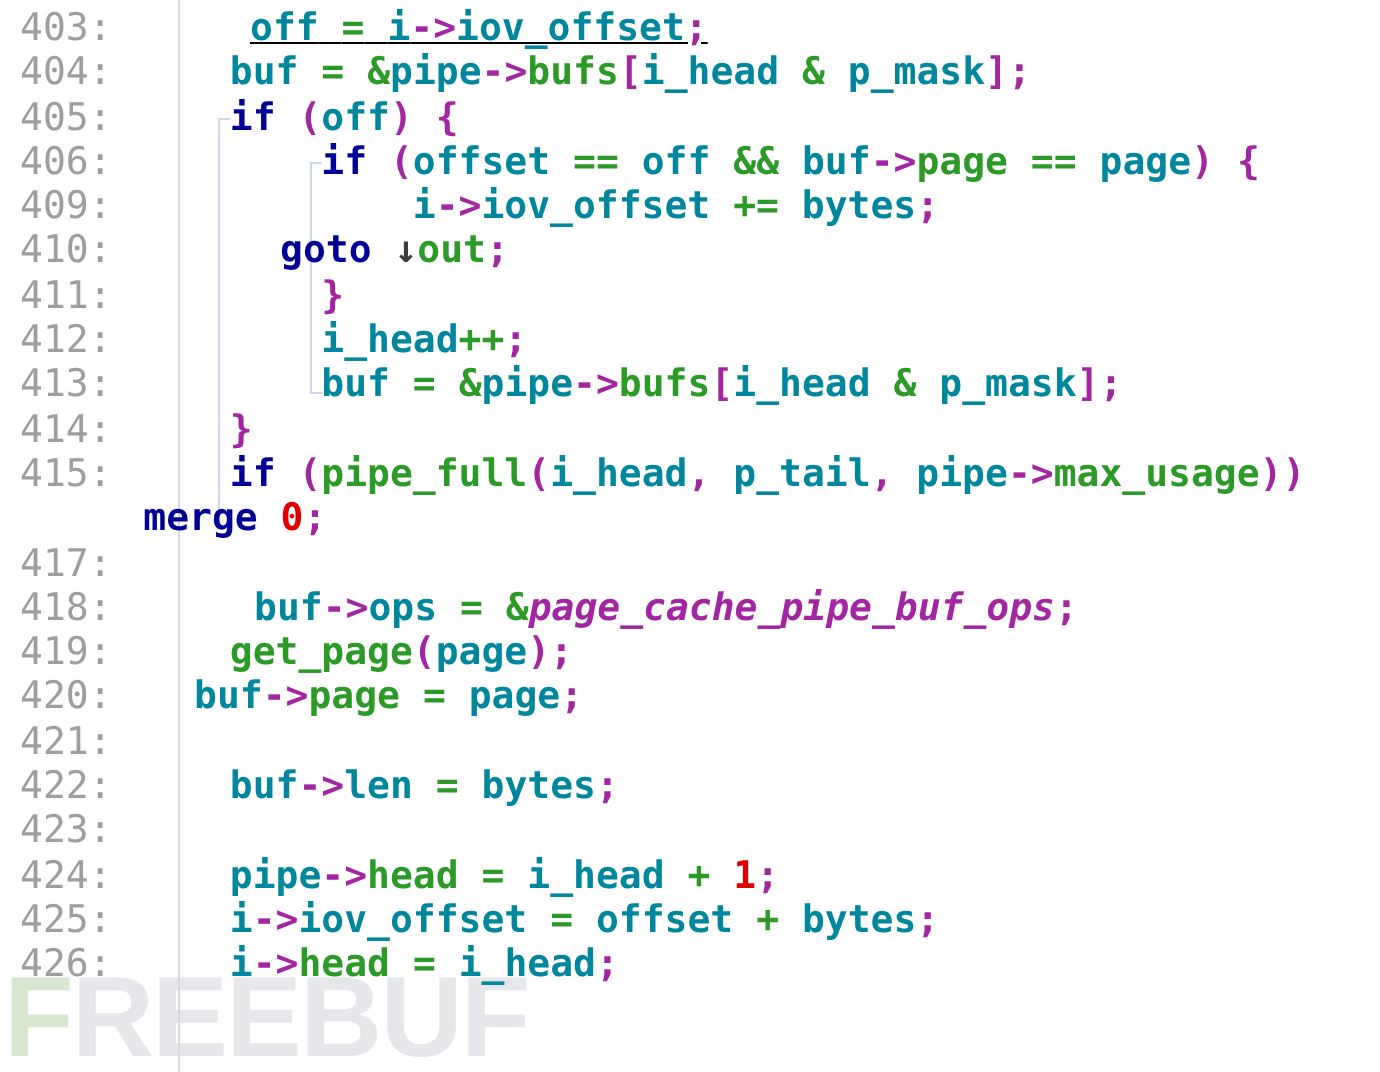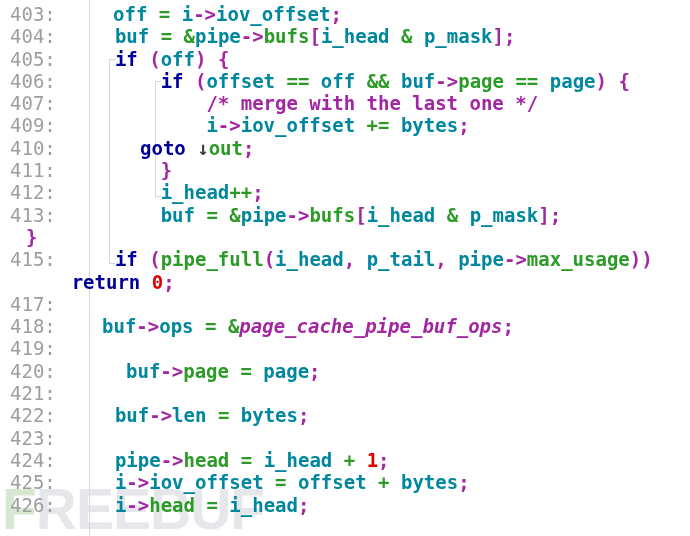--- a/index.html
+++ b/index.html
@@ -65,37 +65,36 @@
 </style>
 </head>
 <body>
 
 <div id="screen">
   <div id="watermark">
     <span class="wm-first">F</span><span class="wm-rest">REEBUF</span>
   </div>
   <div id="gutter-sep"></div>
   <div id="lines">
-      <div class="line"><span class="lnum">403:</span><span class="code" style="padding-left: 24px;"><span class="tk-id">off</span><span> </span><span class="tk-op">=</span><span> </span><span class="tk-id">i</span><span class="tk-p">-&gt;</span><span class="tk-id">iov_offset</span><span class="tk-p">;</span></span></div>
+      <div class="line"><span class="lnum">403:</span><span class="code" style="padding-left: 36px; text-decoration: underline;"><span class="tk-id">off</span><span> </span><span class="tk-op">=</span><span> </span><span class="tk-id">i</span><span class="tk-p">-&gt;</span><span class="tk-id">iov_offset</span><span class="tk-p">;</span></span></div>
       <div class="line"><span class="lnum">404:</span><span class="code" style="padding-left: 25.88px;"><span class="tk-id">buf</span><span> </span><span class="tk-op">=</span><span> </span><span class="tk-op">&amp;</span><span class="tk-id">pipe</span><span class="tk-p">-&gt;</span><span class="tk-op">bufs</span><span class="tk-p">[</span><span class="tk-id">i_head</span><span> </span><span class="tk-op">&amp;</span><span> </span><span class="tk-id">p_mask</span><span class="tk-p">];</span></span></div>
       <div class="line"><span class="lnum">405:</span><span class="code" style="padding-left: 25.88px;"><span class="tk-k">if</span><span> </span><span class="tk-p">(</span><span class="tk-id">off</span><span class="tk-p">)</span><span> </span><span class="tk-p">{</span></span></div>
       <div class="line"><span class="lnum">406:</span><span class="code" style="padding-left: 71.64px;"><span class="tk-k">if</span><span> </span><span class="tk-p">(</span><span class="tk-id">offset</span><span> </span><span class="tk-op">==</span><span> </span><span class="tk-id">off</span><span> </span><span class="tk-op">&amp;&amp;</span><span> </span><span class="tk-id">buf</span><span class="tk-p">-&gt;</span><span class="tk-op">page</span><span> </span><span class="tk-op">==</span><span> </span><span class="tk-id">page</span><span class="tk-p">)</span><span> </span><span class="tk-p">{</span></span></div>
-      <div class="line"><span class="lnum">407:</span><span class="code" style="padding-left: 117.4px;"><span class="tk-c">/* merge with the last one */</span></span></div>
       <div class="line"><span class="lnum">409:</span><span class="code" style="padding-left: 117.4px;"><span class="tk-id">i</span><span class="tk-p">-&gt;</span><span class="tk-id">iov_offset</span><span> </span><span class="tk-op">+=</span><span> </span><span class="tk-id">bytes</span><span class="tk-p">;</span></span></div>
       <div class="line"><span class="lnum">410:</span><span class="code" style="padding-left: 51px;"><span class="tk-k">goto</span><span> </span><span class="tk-ar">↓</span><span class="tk-op">out</span><span class="tk-p">;</span></span></div>
       <div class="line"><span class="lnum">411:</span><span class="code" style="padding-left: 71.64px;"><span class="tk-p">}</span></span></div>
       <div class="line"><span class="lnum">412:</span><span class="code" style="padding-left: 71.64px; text-align: center;"><span class="tk-id">i_head</span><span class="tk-op">++</span><span class="tk-p">;</span></span></div>
       <div class="line"><span class="lnum">413:</span><span class="code" style="padding-left: 71.64px;"><span class="tk-id">buf</span><span> </span><span class="tk-op">=</span><span> </span><span class="tk-op">&amp;</span><span class="tk-id">pipe</span><span class="tk-p">-&gt;</span><span class="tk-op">bufs</span><span class="tk-p">[</span><span class="tk-id">i_head</span><span> </span><span class="tk-op">&amp;</span><span> </span><span class="tk-id">p_mask</span><span class="tk-p">];</span></span></div>
-      <div class="line"><span class="code" style="padding-left: 25.88px;"><span class="tk-p">}</span></span></div>
+      <div class="line"><span class="lnum">414:</span><span class="code" style="padding-left: 25.88px;"><span class="tk-p">}</span></span></div>
       <div class="line"><span class="lnum">415:</span><span class="code" style="padding-left: 25.88px;"><span class="tk-k">if</span><span> </span><span class="tk-p">(</span><span class="tk-fn">pipe_full</span><span class="tk-p">(</span><span class="tk-id">i_head</span><span class="tk-p">,</span><span> </span><span class="tk-id">p_tail</span><span class="tk-p">,</span><span> </span><span class="tk-id">pipe</span><span class="tk-p">-&gt;</span><span class="tk-op">max_usage</span><span class="tk-p">))</span></span></div>
-      <div class="line"><span class="code" style="padding-left: 71.64px;"><span class="tk-k">return</span><span> </span><span class="tk-num">0</span><span class="tk-p">;</span></span></div>
+      <div class="line"><span class="code" style="padding-left: 71.64px;"><span class="tk-k">merge</span><span> </span><span class="tk-num">0</span><span class="tk-p">;</span></span></div>
       <div class="line"><span class="lnum">417:</span><span class="code" style="padding-left: 3px;"></span></div>
-      <div class="line"><span class="lnum">418:</span><span class="code" style="padding-left: 13px;"><span class="tk-id">buf</span><span class="tk-p">-&gt;</span><span class="tk-id">ops</span><span> </span><span class="tk-op">=</span><span> </span><span class="tk-op">&amp;</span><span class="tk-bi">page_cache_pipe_buf_ops</span><span class="tk-p">;</span></span></div>
-      <div class="line"><span class="lnum">419:</span></div>
-      <div class="line"><span class="lnum">420:</span><span class="code" style="padding-left: 37px;"><span class="tk-id">buf</span><span class="tk-p">-&gt;</span><span class="tk-op">page</span><span> </span><span class="tk-op">=</span><span> </span><span class="tk-id">page</span><span class="tk-p">;</span></span></div>
+      <div class="line"><span class="lnum">418:</span><span class="code" style="padding-left: 38px;"><span class="tk-id">buf</span><span class="tk-p">-&gt;</span><span class="tk-id">ops</span><span> </span><span class="tk-op">=</span><span> </span><span class="tk-op">&amp;</span><span class="tk-bi">page_cache_pipe_buf_ops</span><span class="tk-p">;</span></span></div>
+      <div class="line"><span class="lnum">419:</span><span class="code" style="padding-left: 25.88px;"><span class="tk-fn">get_page</span><span class="tk-p">(</span><span class="tk-id">page</span><span class="tk-p">);</span></span></div>
+      <div class="line"><span class="lnum">420:</span><span class="code" style="padding-left: 8px;"><span class="tk-id">buf</span><span class="tk-p">-&gt;</span><span class="tk-op">page</span><span> </span><span class="tk-op">=</span><span> </span><span class="tk-id">page</span><span class="tk-p">;</span></span></div>
       <div class="line"><span class="lnum">421:</span></div>
       <div class="line"><span class="lnum">422:</span><span class="code" style="padding-left: 25.88px; text-align: right;"><span class="tk-id">buf</span><span class="tk-p">-&gt;</span><span class="tk-id">len</span><span> </span><span class="tk-op">=</span><span> </span><span class="tk-id">bytes</span><span class="tk-p">;</span></span></div>
       <div class="line"><span class="lnum">423:</span><span class="code" style="padding-left: 3px;"></span></div>
       <div class="line"><span class="lnum">424:</span><span class="code" style="padding-left: 25.88px;"><span class="tk-id">pipe</span><span class="tk-p">-&gt;</span><span class="tk-op">head</span><span> </span><span class="tk-op">=</span><span> </span><span class="tk-id">i_head</span><span> </span><span class="tk-op">+</span><span> </span><span class="tk-num">1</span><span class="tk-p">;</span></span></div>
       <div class="line"><span class="lnum">425:</span><span class="code" style="padding-left: 25.88px;"><span class="tk-id">i</span><span class="tk-p">-&gt;</span><span class="tk-id">iov_offset</span><span> </span><span class="tk-op">=</span><span> </span><span class="tk-id">offset</span><span> </span><span class="tk-op">+</span><span> </span><span class="tk-id">bytes</span><span class="tk-p">;</span></span></div>
       <div class="line"><span class="lnum">426:</span><span class="code" style="padding-left: 25.88px;"><span class="tk-id">i</span><span class="tk-p">-&gt;</span><span class="tk-op">head</span><span> </span><span class="tk-op">=</span><span> </span><span class="tk-id">i_head</span><span class="tk-p">;</span></span></div>
     </div>
 <div class="guide" style="left: 108.88px; top: 59px; height: 205px;"></div>
     <div class="guide" style="left: 154.64px; top: 81px; height: 116px;"></div>
   </div>

